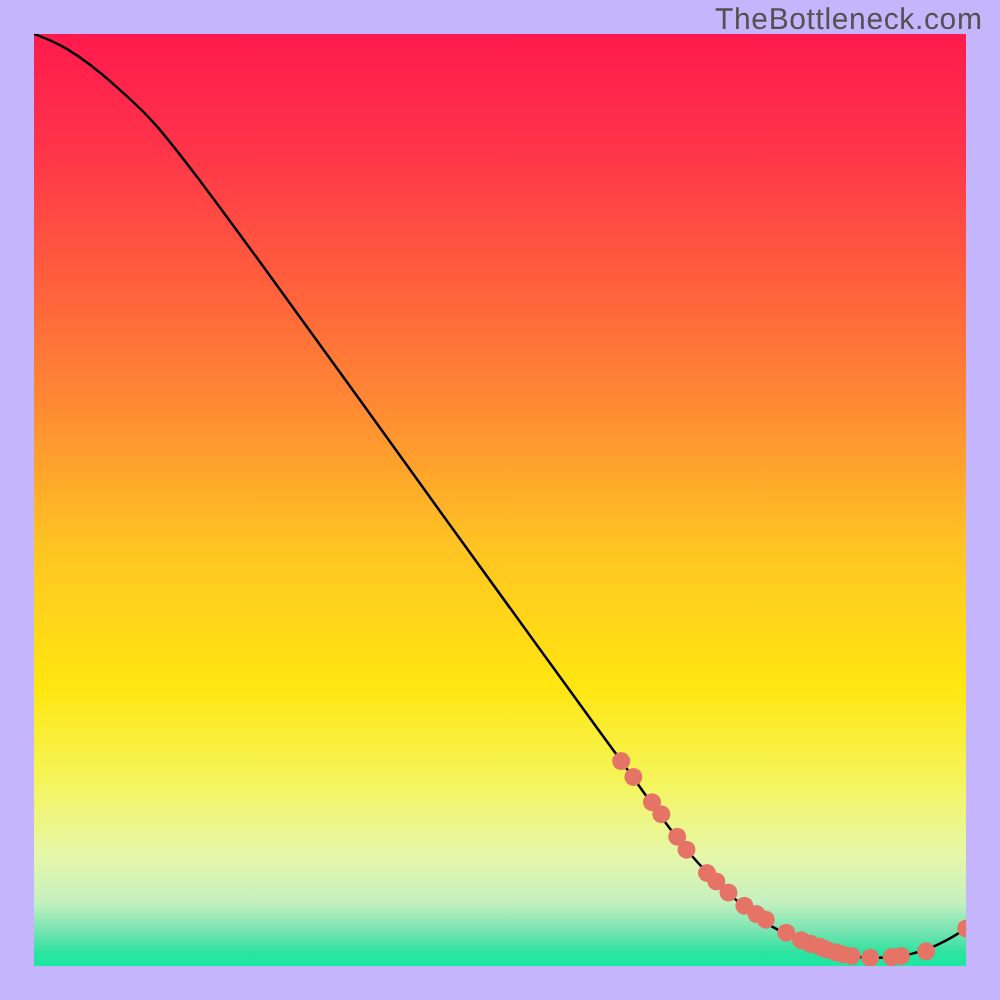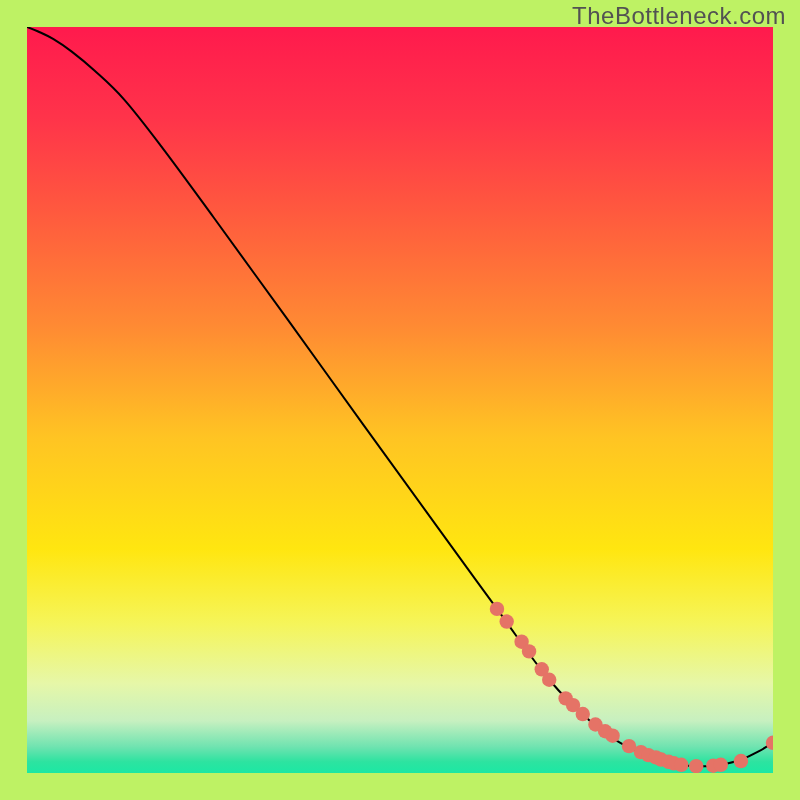--- a/index.html
+++ b/index.html
@@ -1,21 +1,21 @@
 <!DOCTYPE html>
 <html><head>
 <meta charset="utf-8">
 <style>
   * { margin: 0; padding: 0; box-sizing: border-box; }
   html, body { width: 800px; height: 800px; overflow: hidden; background: #fff; }
   .stage {
     position: relative;
     width: 800px;
     height: 800px;
-    background: #bef264;
+    background: #c4b5fd;
   }
   .watermark {
     position: absolute;
     top: 2px;
     right: 14px;
     font-family: Arial, Helvetica, sans-serif;
     font-size: 24px;
     font-weight: 400;
     color: #525252;
     letter-spacing: 0.5px;

